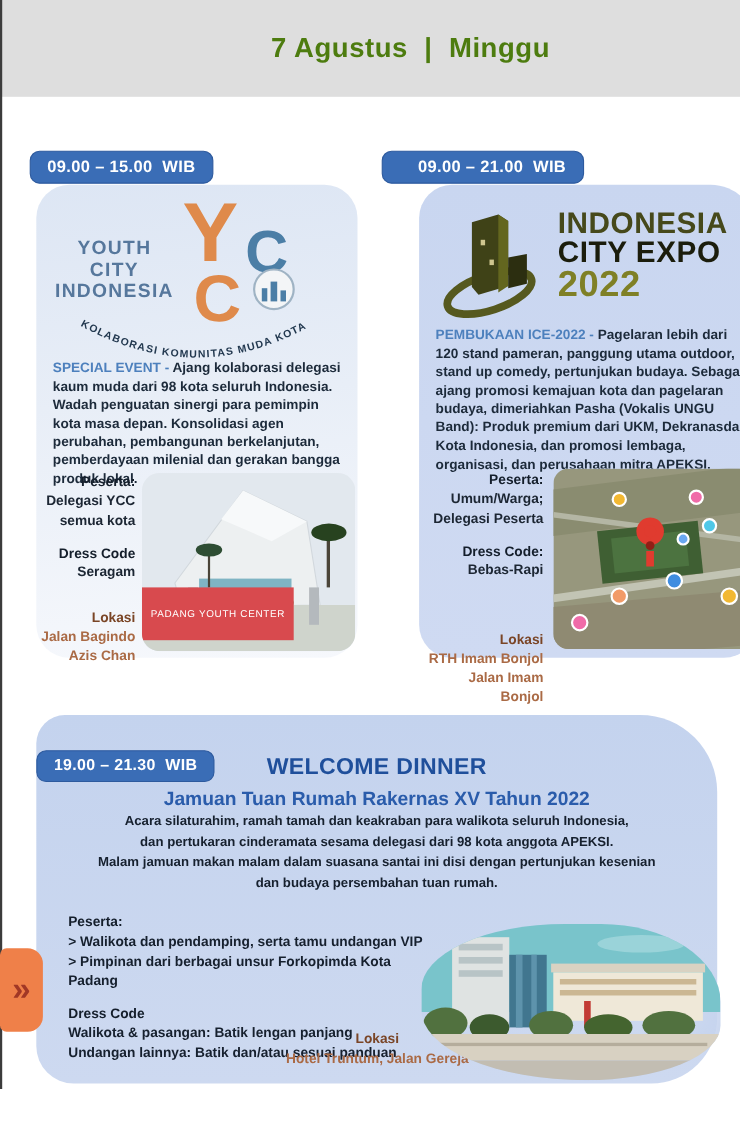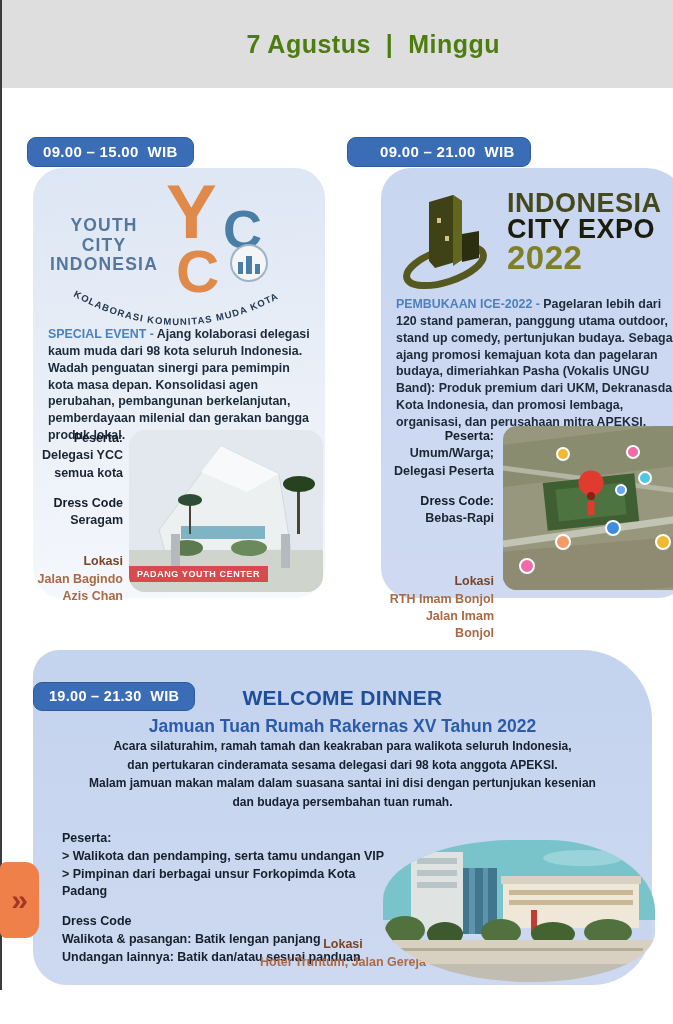--- a/index.html
+++ b/index.html
@@ -62,21 +62,21 @@
   
   .img-box { position:absolute; overflow:hidden; }
   .img-ycc { left:96px; top:262px; width:194px; height:162px; border-radius:16px;
              box-shadow:inset 0 0 16px 9px #edf1f9; }
   .img-map { left:122px; top:258px; width:183px; height:164px; border-radius:14px;
              box-shadow:inset 0 0 14px 8px #ccd8f1; }
   .img-hotel { left:350px; top:190px; width:272px; height:142px;
                border-radius:48% 40% 45% 55% / 42% 50% 35% 45%;
                box-shadow:inset 0 0 22px 14px #c6d4ee; }
   .img-caption { position:absolute; left:0; bottom:10px; background:#d84a4e; color:#ffffff;
-                 font-size:9px; font-weight:bold; letter-spacing:0.6px; padding:3px 8px; }
+                 font-size:9px; font-weight:normal; letter-spacing:0.6px; padding:19px 8px; }
 
   
   .dinner-title { position:absolute; left:0; top:36px; width:100%; text-align:center;
                   font-size:21px; font-weight:bold; color:#1f4f9b; letter-spacing:0.3px; }
   .dinner-subtitle { position:absolute; left:0; top:66px; width:100%; text-align:center;
                   font-size:17.5px; font-weight:bold; color:#2a5cab; }
   .dinner-body { position:absolute; left:20px; top:87px; width:579px; text-align:center;
                   font-size:12px; font-weight:600; color:#16202e; line-height:1.55; }
   .dinner-left { position:absolute; left:29px; top:180px; width:330px;
                  font-size:12.5px; color:#16202e; line-height:1.42; }

